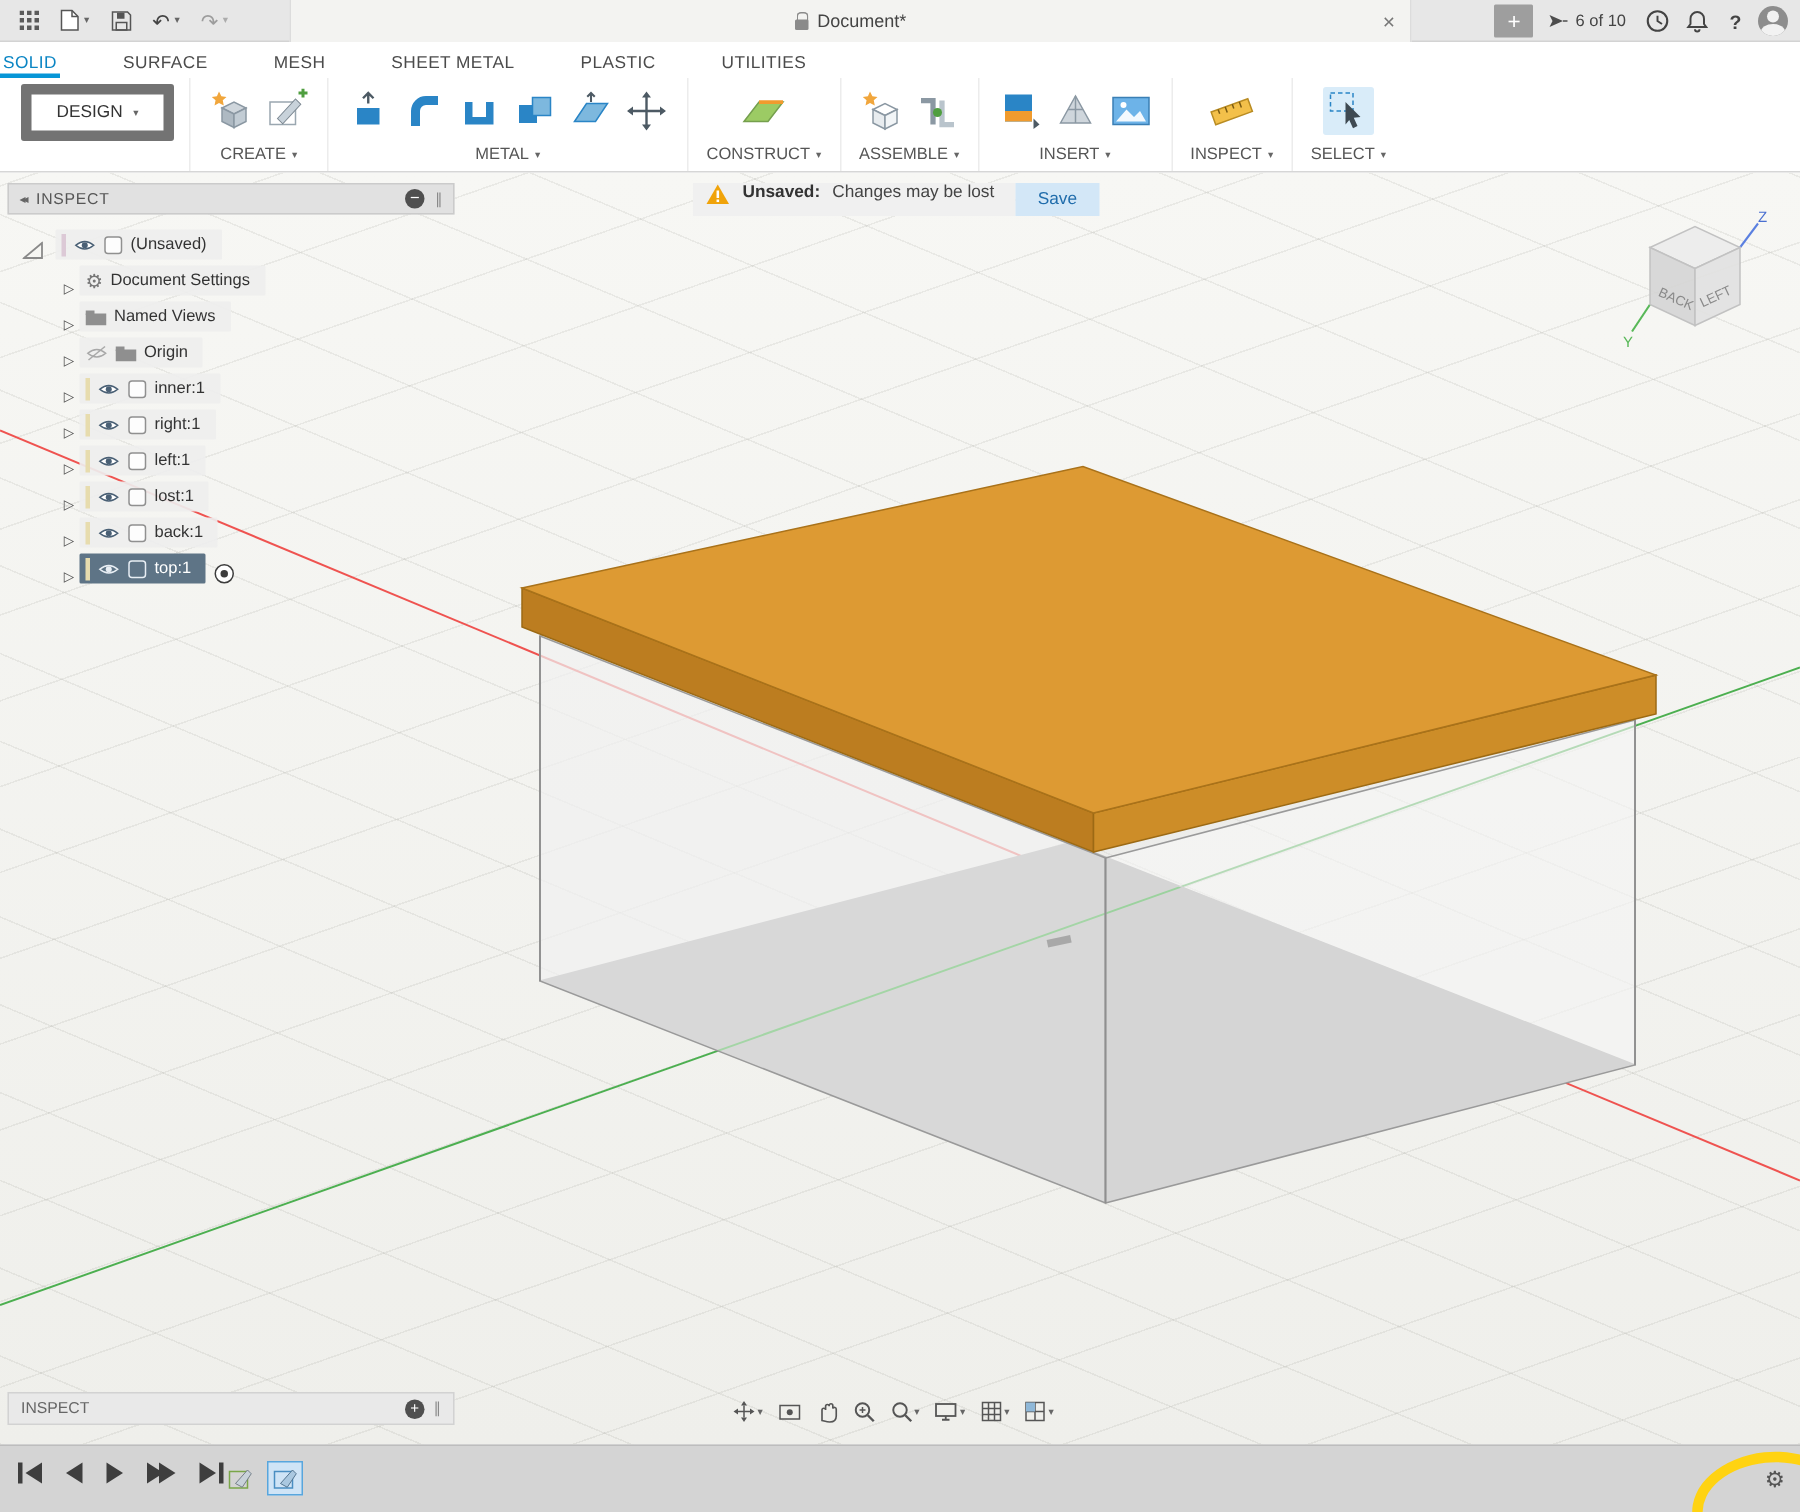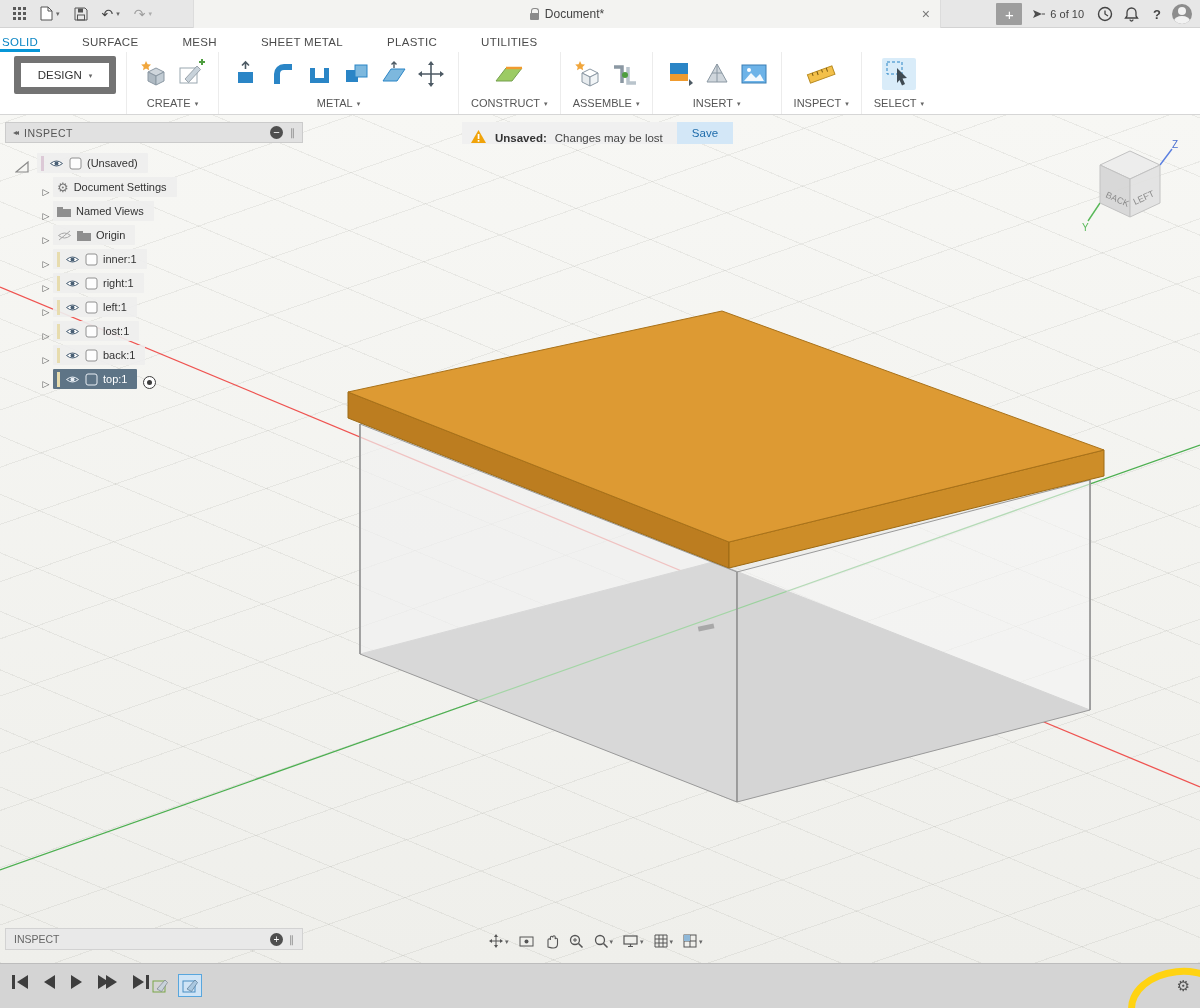--- a/index.html
+++ b/index.html
@@ -76,21 +76,21 @@
   .cbar{width:3px;height:15px;flex:none}
   .cbar.root{background:#dcc9d6}
   .cbar.comp{background:#e7dcae}
   .radio{width:13px;height:13px;border-radius:50%;border:1.5px solid #3d3d3d;background:#fff;margin-left:6px;
     display:flex;align-items:center;justify-content:center;flex:none}
   .radio i{width:5px;height:5px;border-radius:50%;background:#3d3d3d;display:block}
   .gear-glyph{font-size:13px;color:#777;line-height:1}
 
   
   .warning{position:absolute;left:462px;top:7px;height:22px;display:flex;align-items:stretch;font-size:11.5px;z-index:15}
-  .warn-main{display:flex;align-items:flex-end;gap:8px;background:#f0f0f0;padding:0 14px 0 8px}
+  .warn-main{display:flex;align-items:flex-start;gap:8px;background:#f0f0f0;padding:0 14px 0 8px}
   .wlabel{font-weight:bold;color:#333}
   .wmsg{color:#444}
   .save-chip{display:flex;align-items:center;background:#d3e7f7;color:#1f6cab;padding:0 15px}
 
   
   .comments{position:absolute;left:5px;top:813px;width:298px;height:22px;background:#e9e9e9;
     border:1px solid #d2d2d2;display:flex;align-items:center;padding:0 8px;gap:6px;font-size:10.5px;color:#666;z-index:20}
   .plus-circle{width:13px;height:13px;border-radius:50%;background:#4f4f4f;color:#fff;font-size:10px;
     line-height:13px;text-align:center}
   .nav-toolbar{position:absolute;left:486px;top:815px;height:22px;display:flex;align-items:center;gap:5px;z-index:20}

